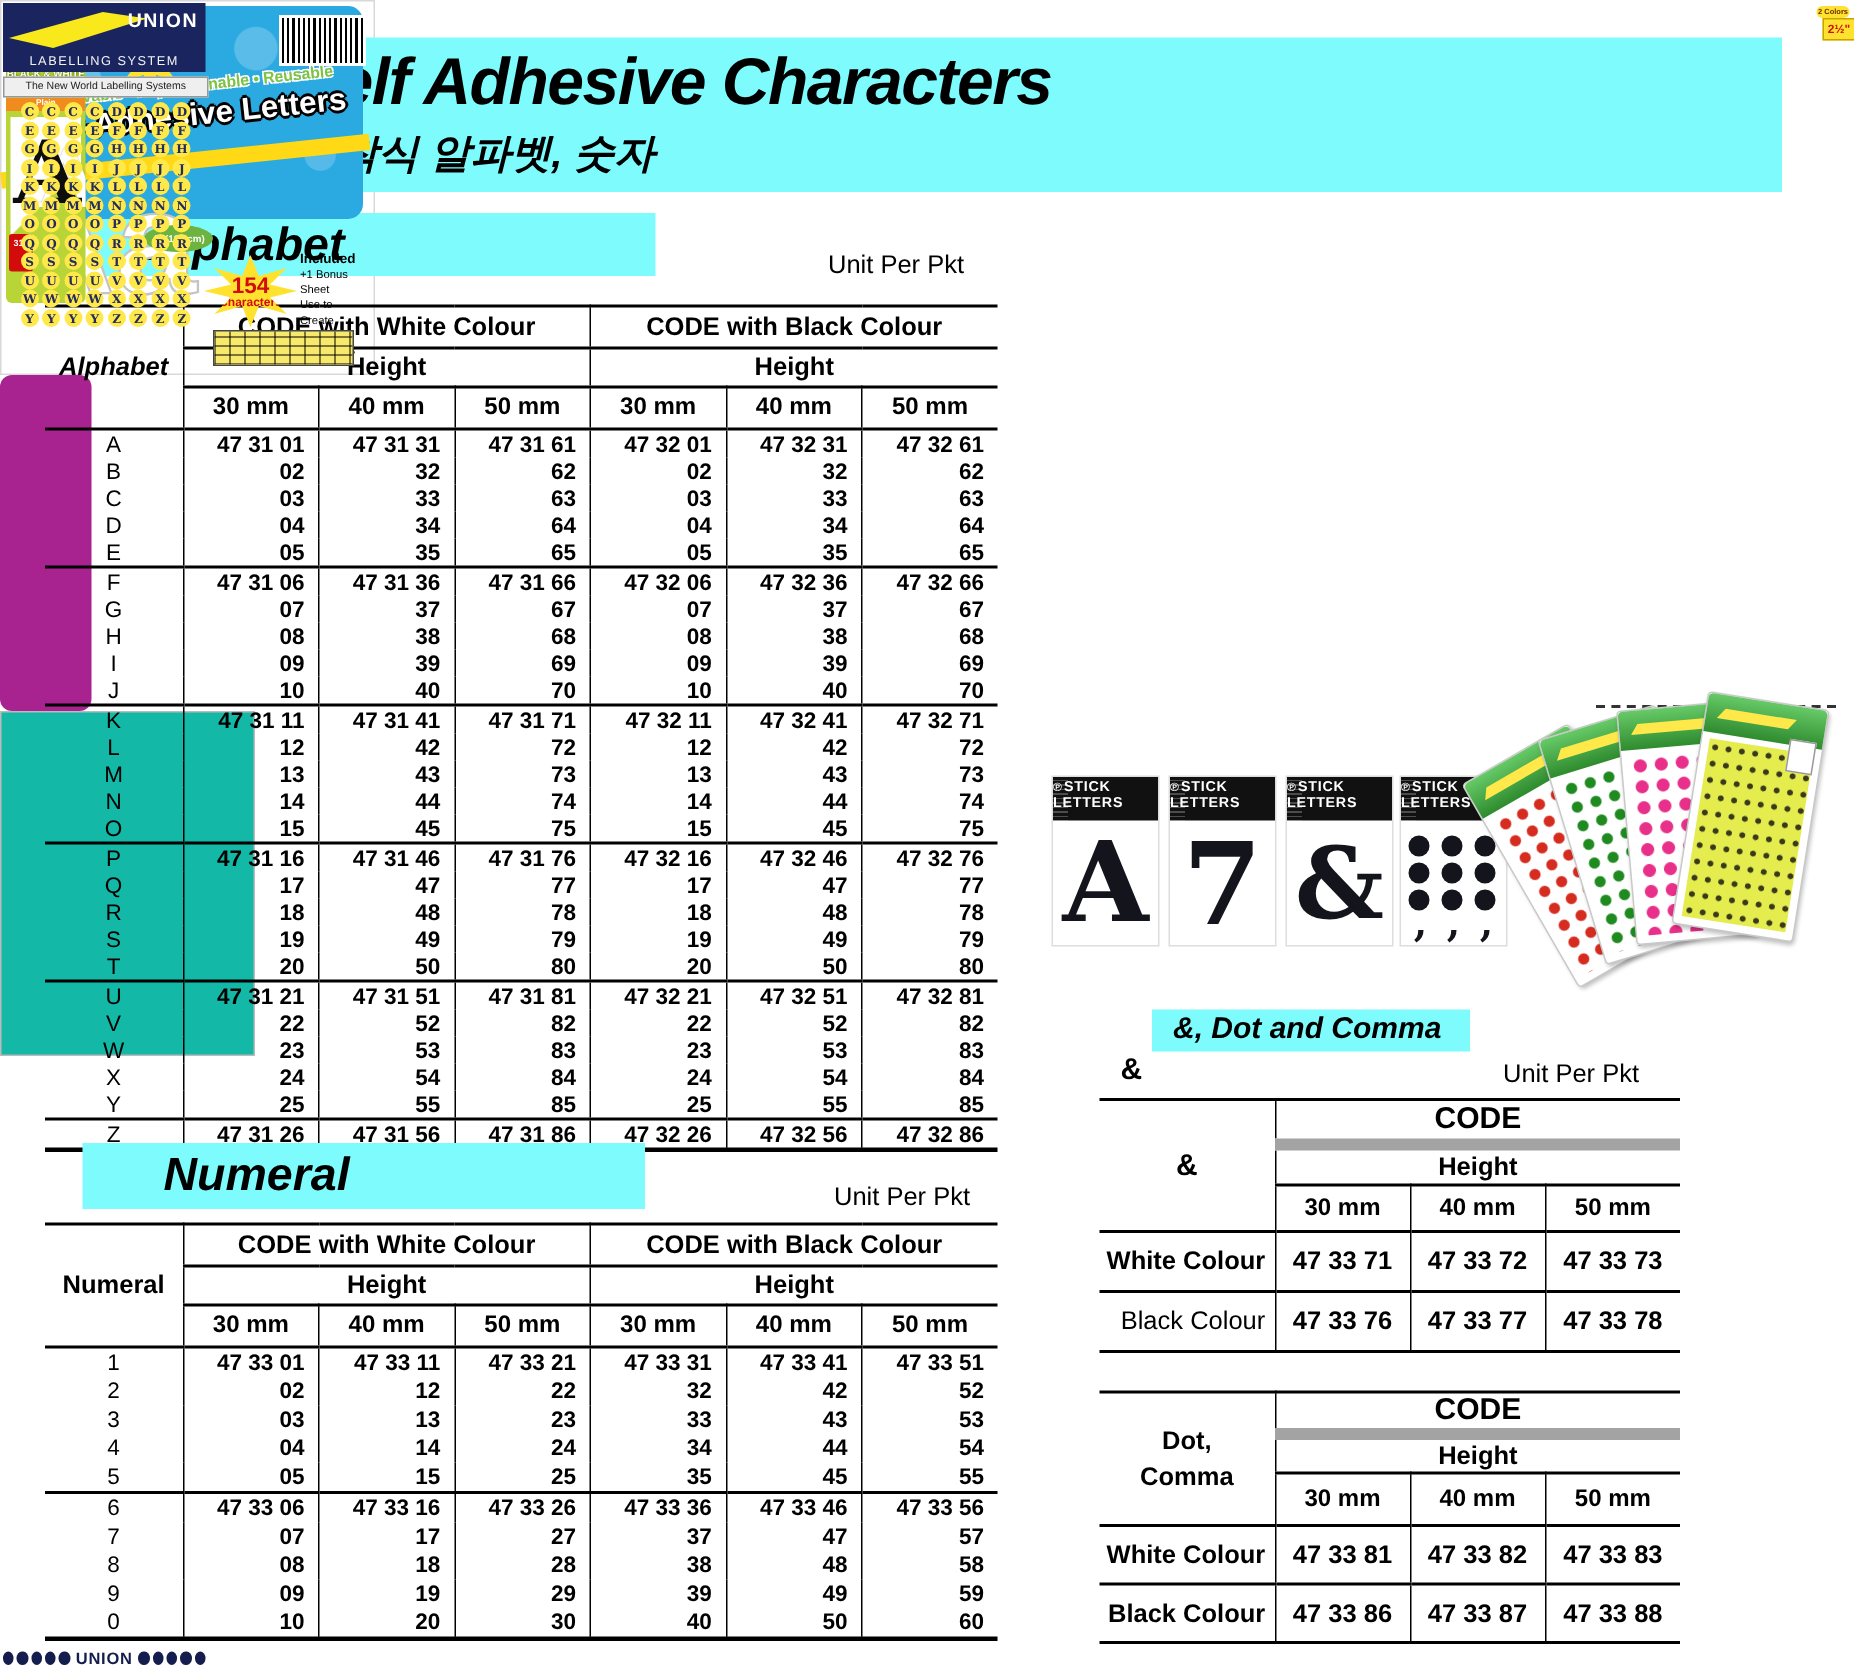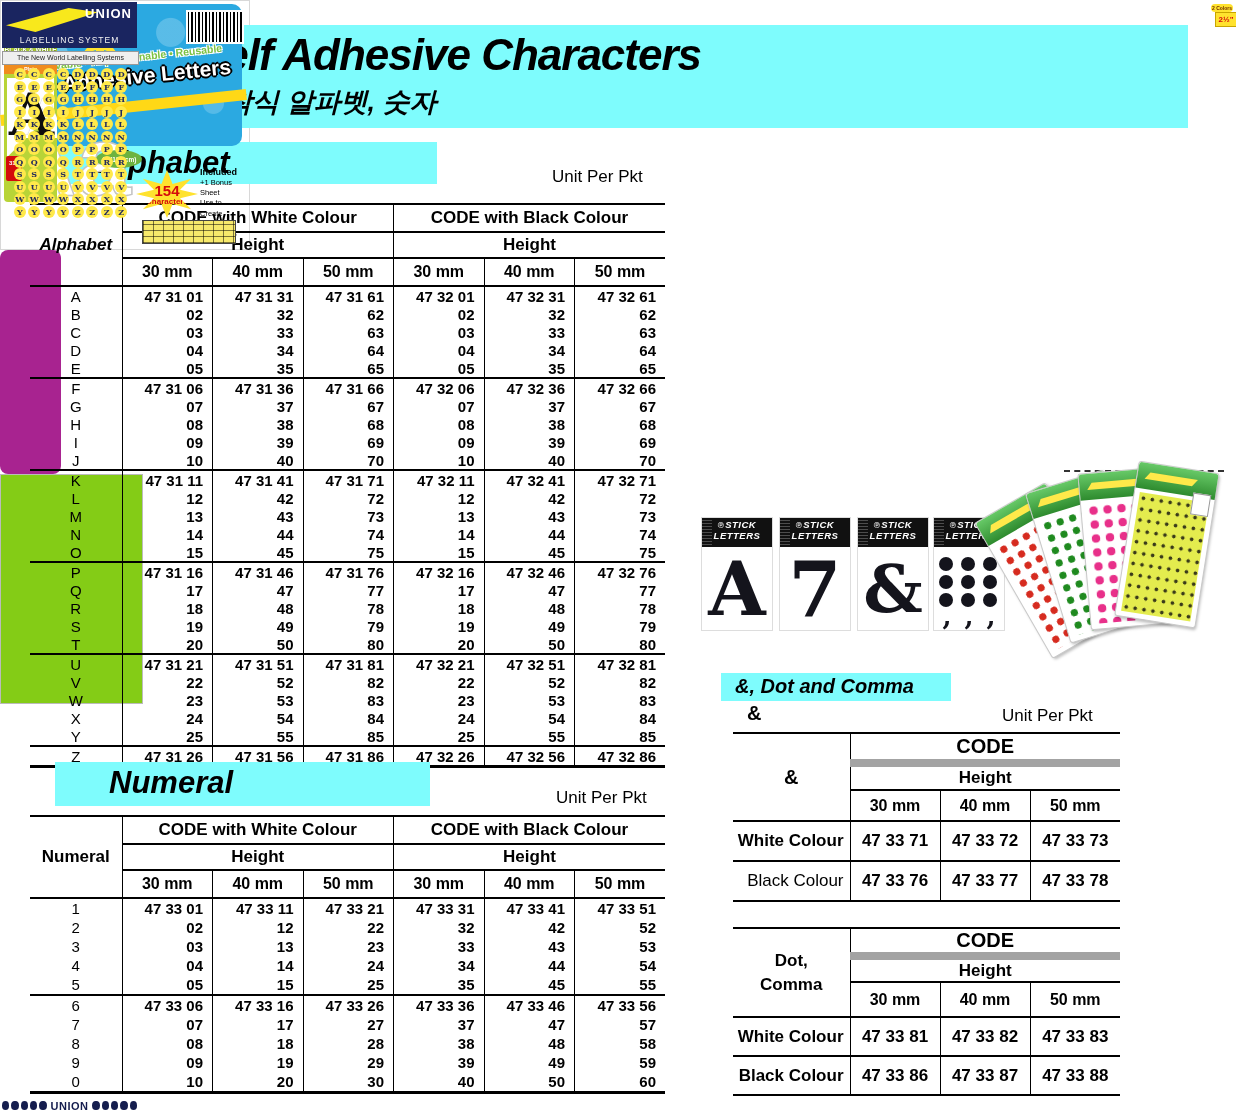--- a/index.html
+++ b/index.html
@@ -35,21 +35,21 @@
   .bl{border-left:1px solid #000;}
   .ctable tbody td{height:18px;font-size:15px;line-height:1;padding:0;}
   .ctable tbody td.code{text-align:right;padding-right:9px;font-weight:bold;border-left:1px solid #000;}
   .ctable tbody td.rlabel{text-align:center;font-weight:400;}
   .ctable tbody tr.gs td{border-top:2px solid #000;}
   #alpha-table{left:30px;top:203px;}
   #numeral-table{left:30px;top:815px;}
   #numeral-table tbody td{height:19px;}
 
   
-  #amp-band{left:721px;top:673px;width:230px;height:28px;}
+  #amp-band{left:768px;top:673px;width:212px;height:28px;}
   #amp-band .small-heading{font-style:italic;}
   #dot-band{left:731px;top:893px;width:238px;height:27px;}
   .small-heading{font-weight:bold;font-size:20px;padding:2px 0 0 14px;}
   #amp-sub{left:747px;top:702px;font-weight:bold;font-size:20px;}
   #amp-unit{left:1002px;top:706px;}
 
   .stable{position:absolute;border-collapse:collapse;table-layout:fixed;
           border-top:2px solid #000;border-bottom:2px solid #000;}
   .stable th,.stable td{padding:0;font-weight:bold;}
   .stable .t-code{font-size:20px;border-bottom:8px solid #a3a3a3;height:25px;}
@@ -123,42 +123,42 @@
   .bl-letter-area{position:absolute;left:3px;top:62px;width:47px;height:96px;background:
       linear-gradient(135deg,#fff 55%,#b8d437 56%);}
   .bl-a2{position:absolute;left:18px;top:14px;color:#fff;font-family:"DejaVu Serif","Liberation Serif",serif;
       font-weight:bold;font-size:54px;line-height:1;text-shadow:0 0 1px #999;}
   .bl-a1{position:absolute;left:2px;top:8px;color:#0d0d0d;font-family:"DejaVu Serif","Liberation Serif",serif;
       font-weight:bold;font-size:58px;line-height:1;}
   .bl-310{position:absolute;left:2px;top:140px;width:16px;height:22px;background:#d40b0b;border-radius:2px;
       color:#fff;font-weight:bold;font-size:6px;text-align:center;line-height:1.6;padding-top:3px;}
 
   
-  #union-sheet{left:1063px;top:240px;width:141px;height:228px;background:#84cc16;border:1px solid #bbb;}
+  #union-sheet{left:1063px;top:240px;width:141px;height:228px;background:#14b8a6;border:1px solid #bbb;padding-left:27px;}
   .u-head{position:absolute;left:2px;top:2px;width:135px;height:46px;background:#1a2560;overflow:hidden;}
   .u-bolt{position:absolute;left:4px;top:6px;width:92px;height:24px;background:#f8e81c;
       clip-path:polygon(0 72%,68% 0,100% 18%,32% 100%);}
   .u-brand{position:absolute;right:5px;top:4px;color:#fff;font-weight:bold;font-size:13px;letter-spacing:1px;}
   .u-system{position:absolute;left:0;bottom:3px;width:100%;text-align:center;color:#f2f2f2;font-size:8.5px;letter-spacing:1px;}
   .u-tagline{position:absolute;left:2px;top:51px;width:135px;height:12px;background:#efefef;border:1px solid #999;
       font-size:7px;text-align:center;line-height:12px;color:#222;}
   .u-grid{position:absolute;left:4px;top:68px;width:133px;}
   .u-row{display:flex;gap:2.5px;justify-content:center;margin-bottom:0.5px;}
   .u-cell{width:12px;height:12px;border-radius:50%;background:#ffe94a;color:#232a5c;text-align:center;
       font-family:"DejaVu Serif","Liberation Serif",serif;font-weight:bold;font-size:8px;line-height:12px;}
   .u-footer{position:absolute;left:2px;bottom:2px;width:135px;height:13px;display:flex;align-items:center;justify-content:center;gap:2px;}
   .u-fdot{width:9px;height:9px;border-radius:50%;background:#151d4e;}
   .u-fbrand{color:#151d4e;font-weight:bold;font-size:11px;letter-spacing:.5px;margin:0 2px;}
   #union-dash{left:1064px;top:470px;width:160px;height:0;border-top:2px dashed #333;}
 
   
   .scard{position:absolute;top:517px;width:70px;height:112px;background:#fff;border:1px solid #ddd;}
-  .scard-h{height:27px;background:#111;color:#fff;text-align:center;line-height:1.15;padding-top:2px;
+  .scard-h{height:27px;background:#111;color:#fff;text-align:left;line-height:1.15;padding-top:2px;
       background-image:repeating-linear-gradient(0deg,transparent 0 2px,rgba(255,255,255,.25) 2px 3px);
-      background-size:10px 100%;background-repeat:no-repeat;background-position:left;font-style:italic;}
+      background-size:10px 100%;background-repeat:no-repeat;background-position:left;}
   .scard-h .l1,.scard-h .l2{display:block;font-weight:bold;font-size:9.5px;letter-spacing:.5px;}
   .sc-icon{font-size:8px;margin-right:1px;}
   .scard-b{height:84px;display:flex;align-items:center;justify-content:center;
       font-family:"DejaVu Serif","Liberation Serif",serif;font-weight:bold;color:#14141c;}
   .g-a{font-size:74px;} .g-7{font-size:76px;} .g-amp{font-size:66px;}
   .dotsgrid{display:grid;grid-template-columns:repeat(3,16px);gap:4px 6px;justify-content:center;align-content:center;height:84px;}
   .ddot{width:14px;height:14px;border-radius:50%;background:#14141c;}
   .dcomma{font-family:"DejaVu Serif",serif;font-weight:bold;font-size:26px;line-height:10px;color:#14141c;text-align:center;}
 
   

